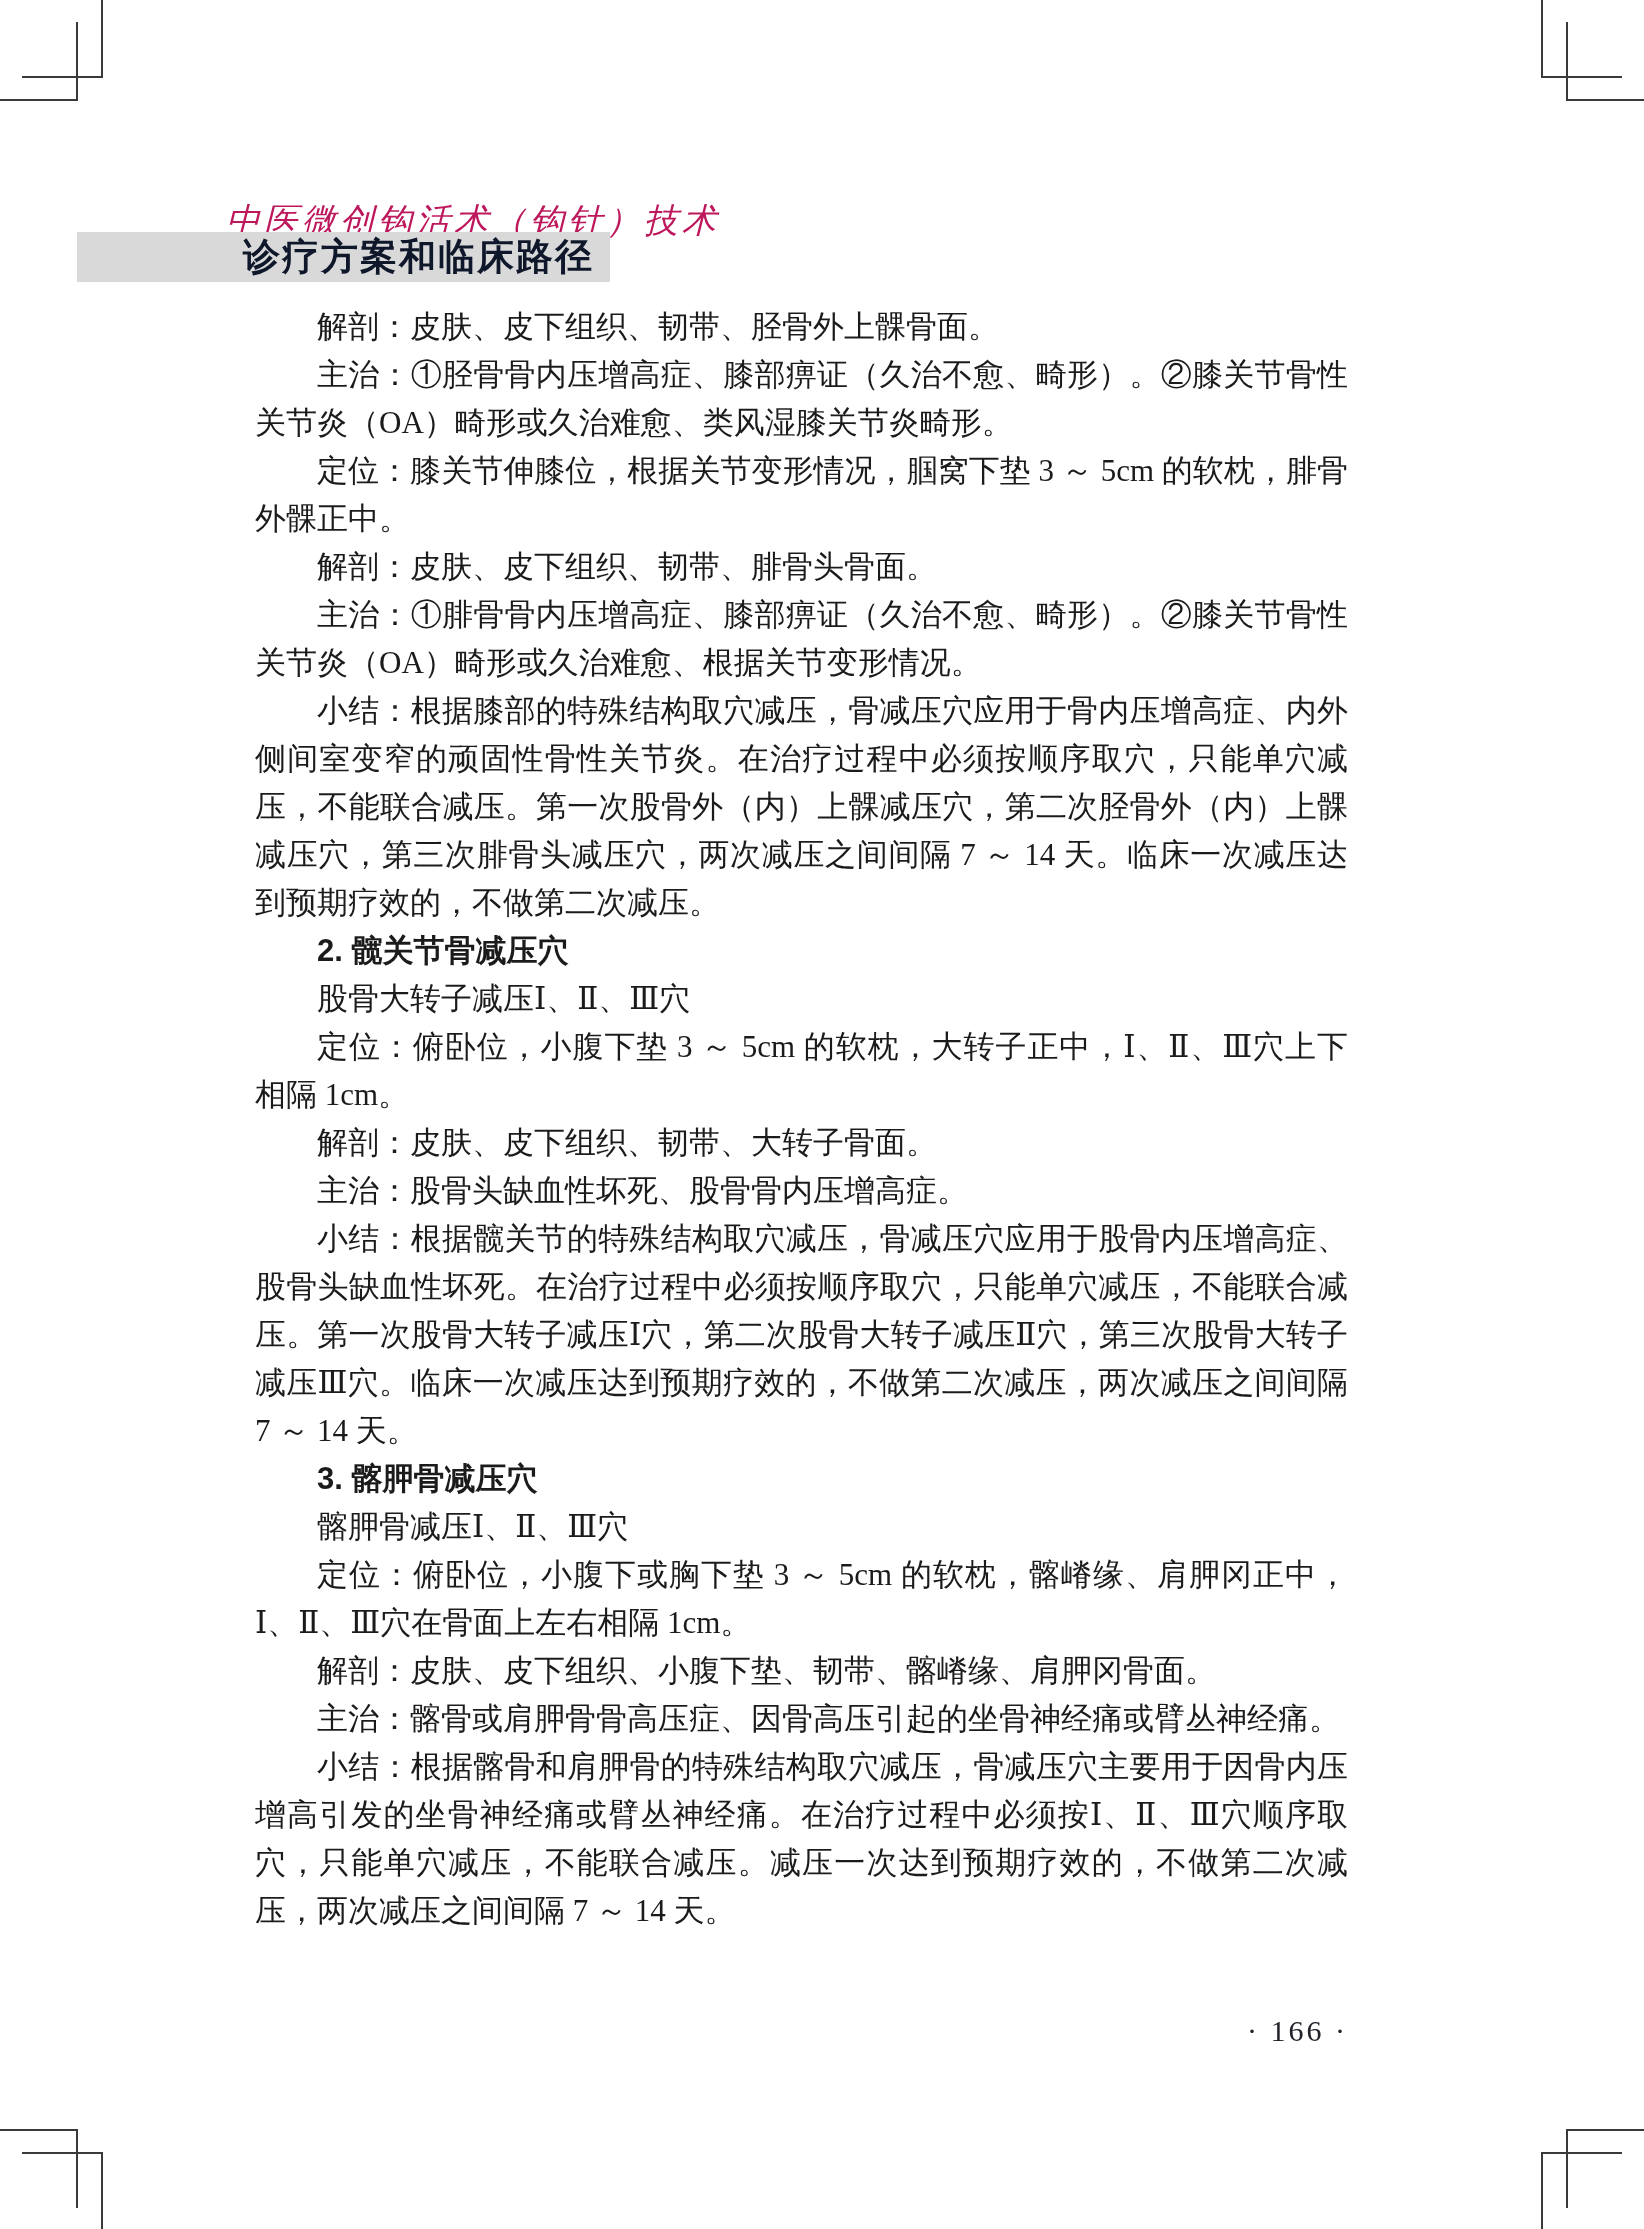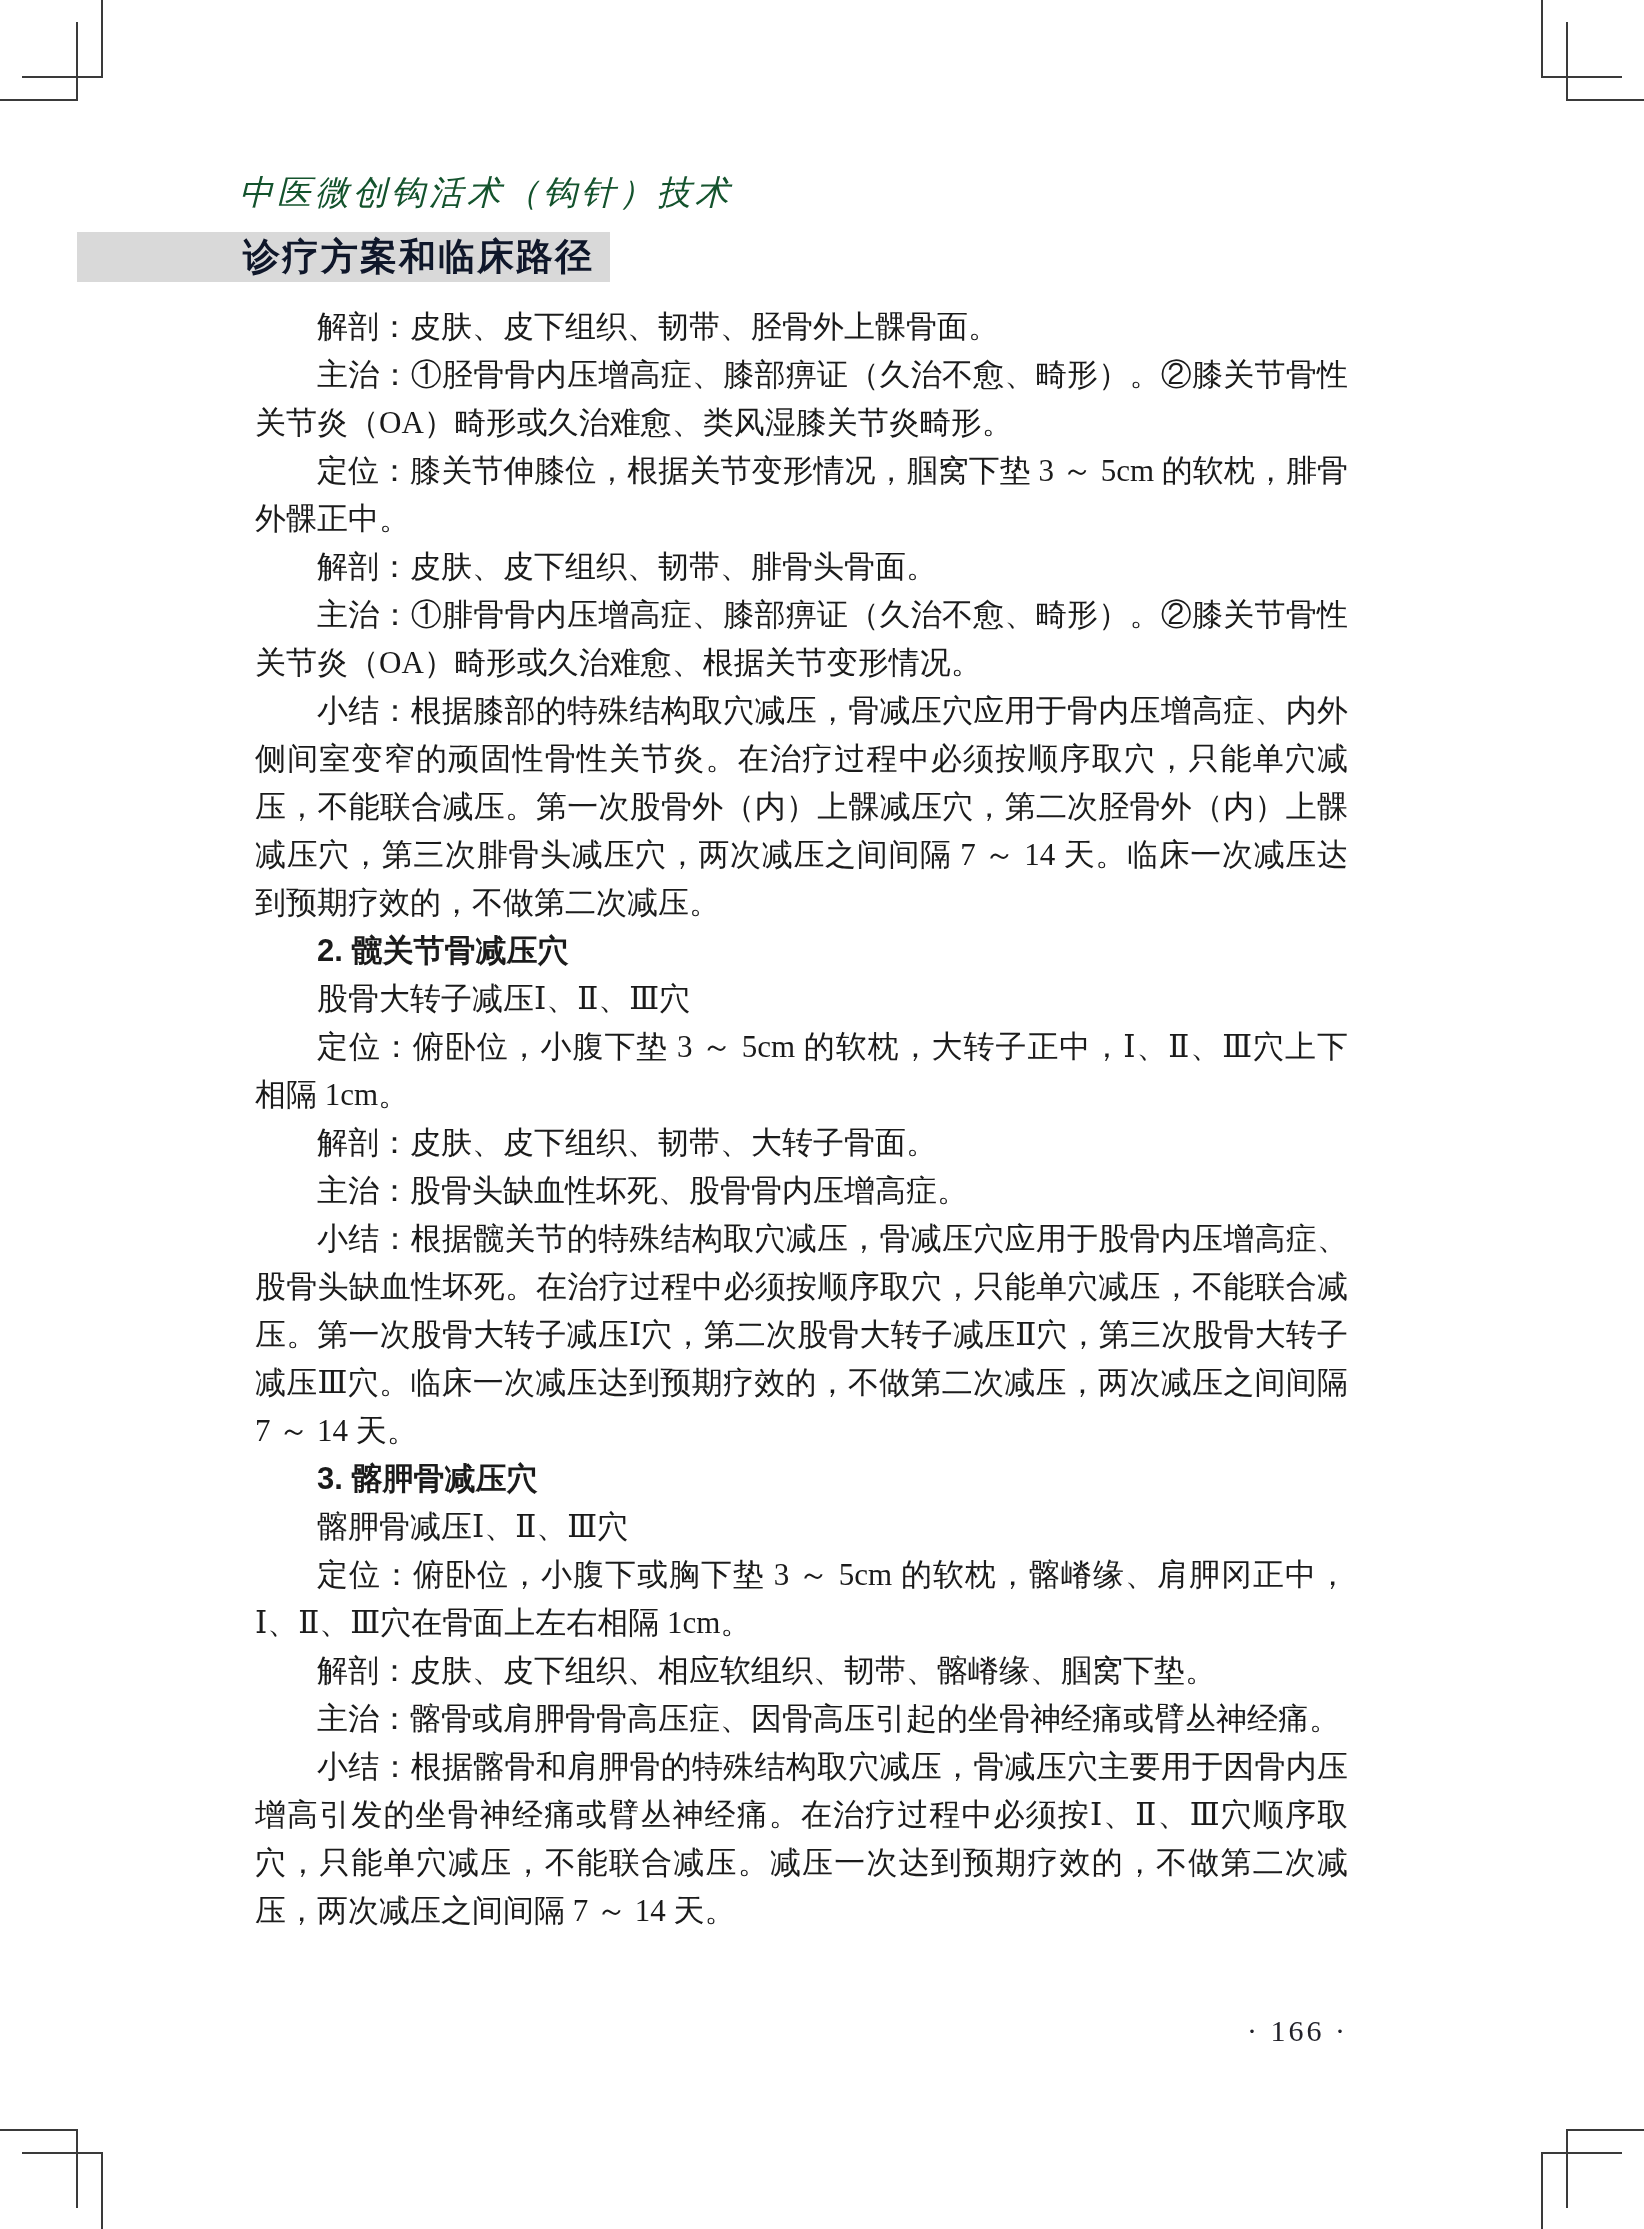--- a/index.html
+++ b/index.html
@@ -24,27 +24,26 @@
     border-right: 2px solid #3a3a3a; border-bottom: 2px solid #3a3a3a;
   }
   .cropmark.tl { left: 0; top: 0; }
   .cropmark.tr { right: 0; top: 0; transform: scaleX(-1); }
   .cropmark.bl { left: 0; bottom: 0; transform: scaleY(-1); }
   .cropmark.br { right: 0; bottom: 0; transform: scale(-1,-1); }
 
   
   .header-title {
     position: absolute;
-    left: 226px; top: 170px;
+    left: 226px; top: 198px;
     font-size: 34px;
     font-style: italic;
     letter-spacing: 4px;
     white-space: nowrap;
-    color: #14532d;
-    margin-left: 13px;
+    color: #be185d;
   }
   .section-bar {
     position: absolute;
     left: 77px; top: 232px;
     width: 533px; height: 50px;
     box-sizing: border-box;
     display: flex;
     align-items: center;
     justify-content: flex-end;
     padding-right: 16px;
@@ -123,21 +122,21 @@
       <p class="body">小结：根据膝部的特殊结构取穴减压，骨减压穴应用于骨内压增高症、内外侧间室变窄的顽固性骨性关节炎。在治疗过程中必须按顺序取穴，只能单穴减压，不能联合减压。第一次股骨外（内）上髁减压穴，第二次胫骨外（内）上髁减压穴，第三次腓骨头减压穴，两次减压之间间隔 7 ～ 14 天。临床一次减压达到预期疗效的，不做第二次减压。</p>
       <p class="heading">2. 髋关节骨减压穴</p>
       <p class="body">股骨大转子减压Ⅰ、Ⅱ、Ⅲ穴</p>
       <p class="body">定位：俯卧位，小腹下垫 3 ～ 5cm 的软枕，大转子正中，Ⅰ、Ⅱ、Ⅲ穴上下相隔 1cm。</p>
       <p class="body">解剖：皮肤、皮下组织、韧带、大转子骨面。</p>
       <p class="body">主治：股骨头缺血性坏死、股骨骨内压增高症。</p>
       <p class="body">小结：根据髋关节的特殊结构取穴减压，骨减压穴应用于股骨内压增高症、股骨头缺血性坏死。在治疗过程中必须按顺序取穴，只能单穴减压，不能联合减压。第一次股骨大转子减压Ⅰ穴，第二次股骨大转子减压Ⅱ穴，第三次股骨大转子减压Ⅲ穴。临床一次减压达到预期疗效的，不做第二次减压，两次减压之间间隔 7 ～ 14 天。</p>
       <p class="heading">3. 髂胛骨减压穴</p>
       <p class="body">髂胛骨减压Ⅰ、Ⅱ、Ⅲ穴</p>
       <p class="body">定位：俯卧位，小腹下或胸下垫 3 ～ 5cm 的软枕，髂嵴缘、肩胛冈正中，Ⅰ、Ⅱ、Ⅲ穴在骨面上左右相隔 1cm。</p>
-      <p class="body">解剖：皮肤、皮下组织、相应软组织、韧带、髂嵴缘、腘窝下垫。</p>
+      <p class="body">解剖：皮肤、皮下组织、小腹下垫、韧带、髂嵴缘、肩胛冈骨面。</p>
       <p class="body">主治：髂骨或肩胛骨骨高压症、因骨高压引起的坐骨神经痛或臂丛神经痛。</p>
       <p class="body">小结：根据髂骨和肩胛骨的特殊结构取穴减压，骨减压穴主要用于因骨内压增高引发的坐骨神经痛或臂丛神经痛。在治疗过程中必须按Ⅰ、Ⅱ、Ⅲ穴顺序取穴，只能单穴减压，不能联合减压。减压一次达到预期疗效的，不做第二次减压，两次减压之间间隔 7 ～ 14 天。</p>
     </div>
 
   <div class="page-number">· 166 ·</div>
 
 </div>
 
 
 </body></html>

